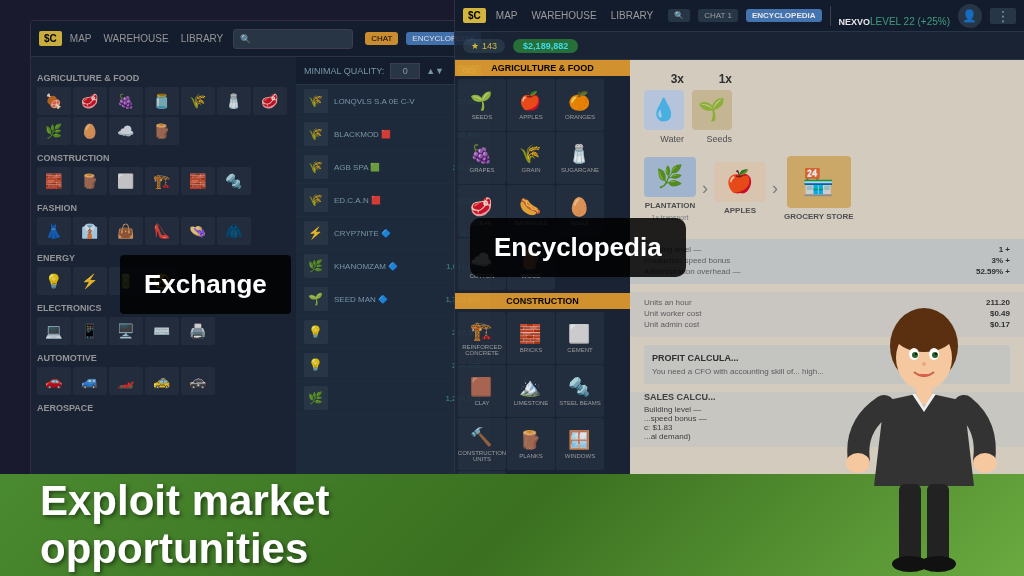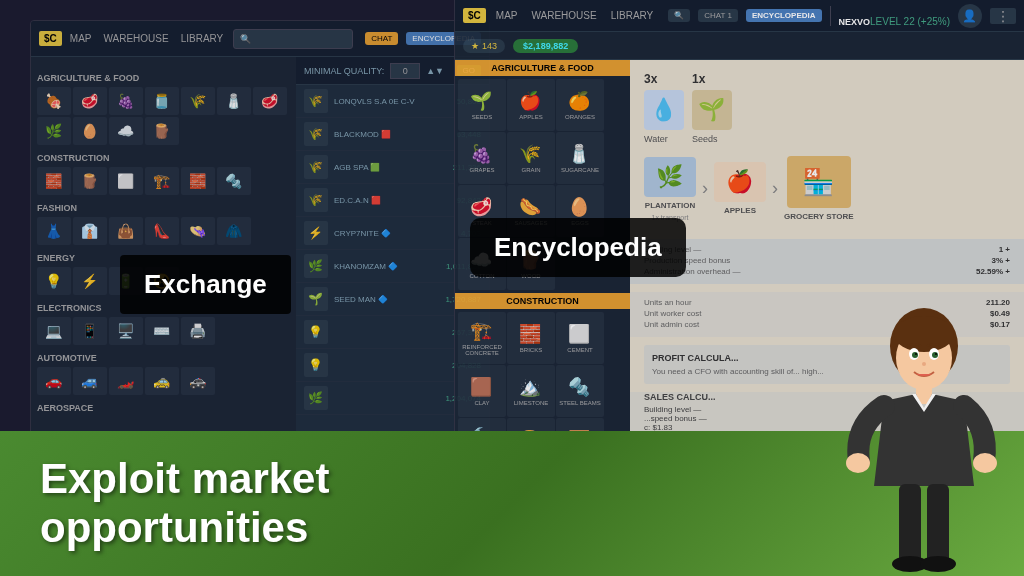--- a/index.html
+++ b/index.html
@@ -339,21 +339,21 @@
     .recipe-row {
       display: flex;
       align-items: center;
       gap: 8px;
       margin-bottom: 12px;
     }
 
     .recipe-ingredient {
       display: flex;
       flex-direction: column;
-      align-items: flex-start;
+      align-items: flex-end;
       gap: 4px;
     }
 
     .recipe-count {
       font-size: 12px;
       font-weight: bold;
       color: #333;
     }
 
     .recipe-icon {
@@ -511,21 +511,21 @@
       white-space: nowrap;
       z-index: 20;
     }
 
     
     .exploit-banner {
       position: absolute;
       left: 0;
       right: 0;
       bottom: 0;
-      height: 145px;
+      height: 102px;
       background: linear-gradient(135deg, #4a8a30 0%, #3a7020 50%, #6aaa40 100%);
       display: flex;
       align-items: center;
       padding: 0 40px;
       z-index: 10;
     }
 
     .exploit-text {
       font-size: 42px;
       font-weight: 900;

